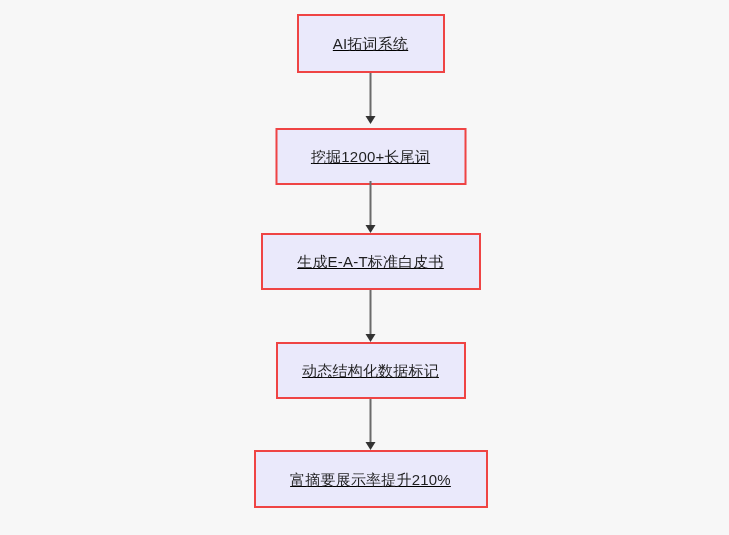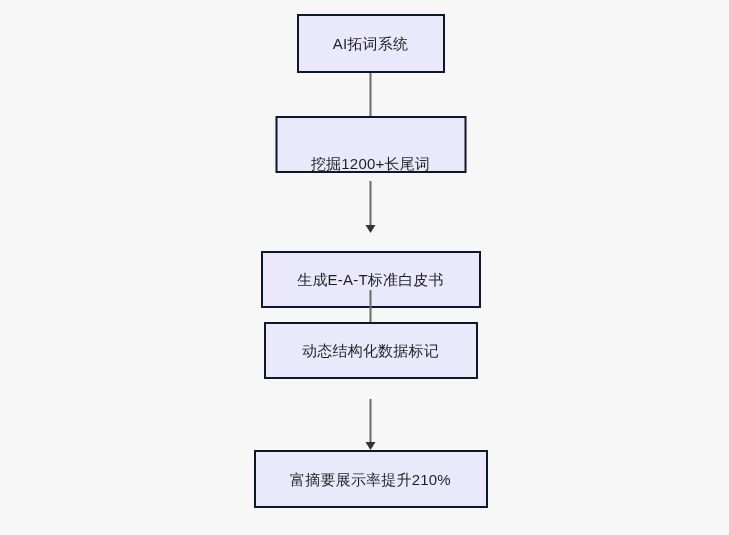--- a/index.html
+++ b/index.html
@@ -15,26 +15,27 @@
   }
   #flowchart {
     position: relative;
     width: 729px;
     height: 535px;
   }
   .node {
     position: absolute;
     box-sizing: border-box;
     background: #eae9fb;
-    border: 2px solid #0f172a;
+    border: 2px solid #ef4444;
     display: flex;
     align-items: center;
     justify-content: center;
     left: 50%;
     transform: translateX(-50%);
+    text-decoration: underline;
   }
   
   #flowchart .node {
     margin-left: 6px;
   }
   .node-label {
     font-size: 15px;
     line-height: 1;
     color: #1f1f20;
     white-space: nowrap;
@@ -63,23 +64,23 @@
     bottom: 0;
     width: 0;
     height: 0;
     border-left: 5px solid transparent;
     border-right: 5px solid transparent;
     border-top: 8px solid #333333;
   }
 
   
   .n0 { top: 14px;  width: 148px; height: 59px; }
-  .n1 { top: 116px; width: 191px; height: 57px; align-items: flex-end; }
-  .n2 { top: 233px; width: 220px; height: 57px; margin-top: 18px; }
-  .n3 { top: 322px; width: 214px; height: 57px; }
+  .n1 { top: 128px; width: 191px; height: 57px; }
+  .n2 { top: 233px; width: 220px; height: 57px; }
+  .n3 { top: 342px; width: 190px; height: 57px; }
   .n4 { top: 450px; width: 234px; height: 58px; text-align: right; }
 
   .c0 { top: 73px;  height: 51px; }
   .c1 { top: 181px; height: 52px; }
   .c2 { top: 290px; height: 52px; }
   .c3 { top: 399px; height: 51px; }
 </style>
 </head>
 <body>
 

